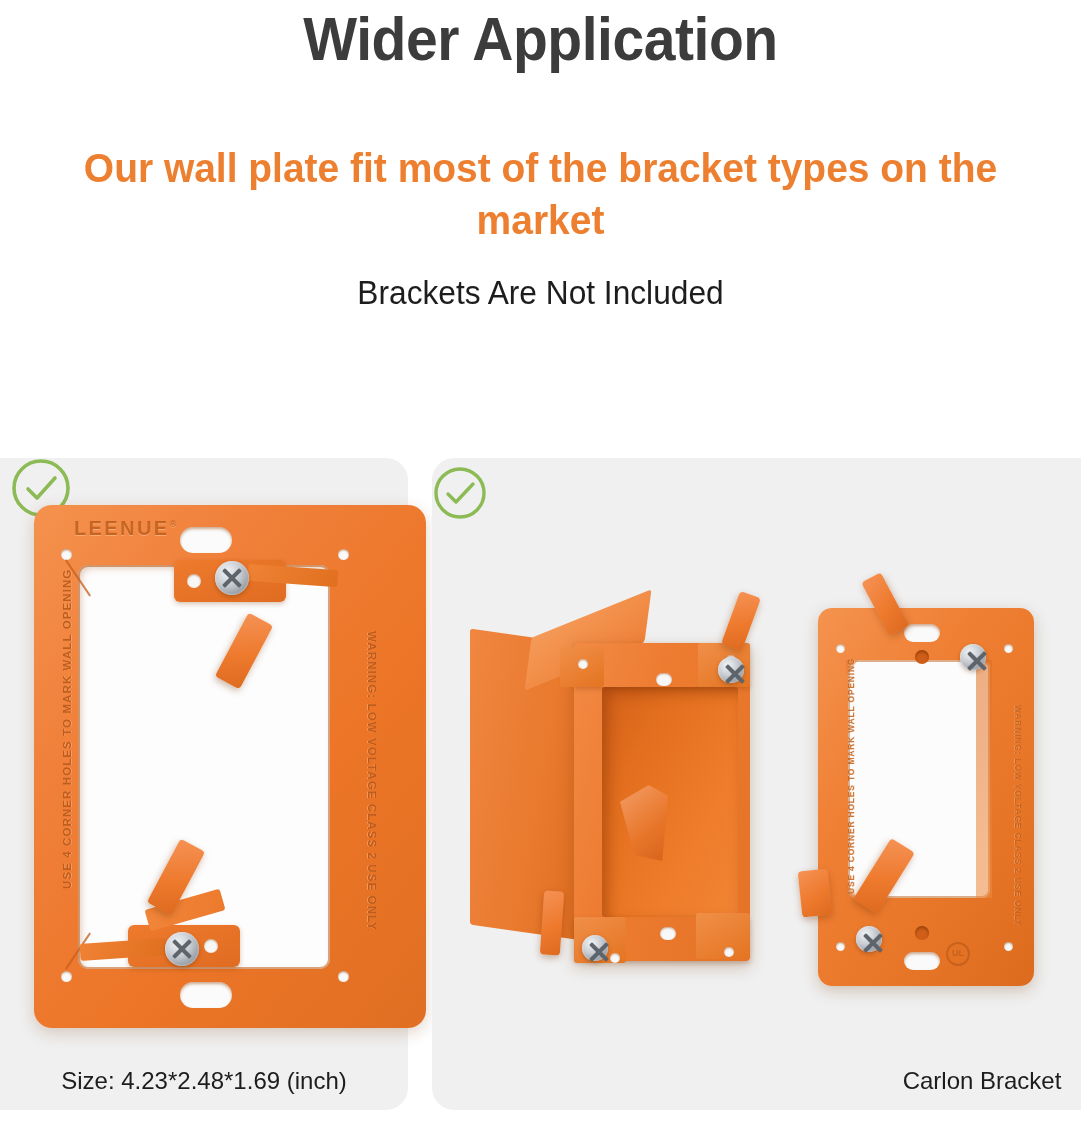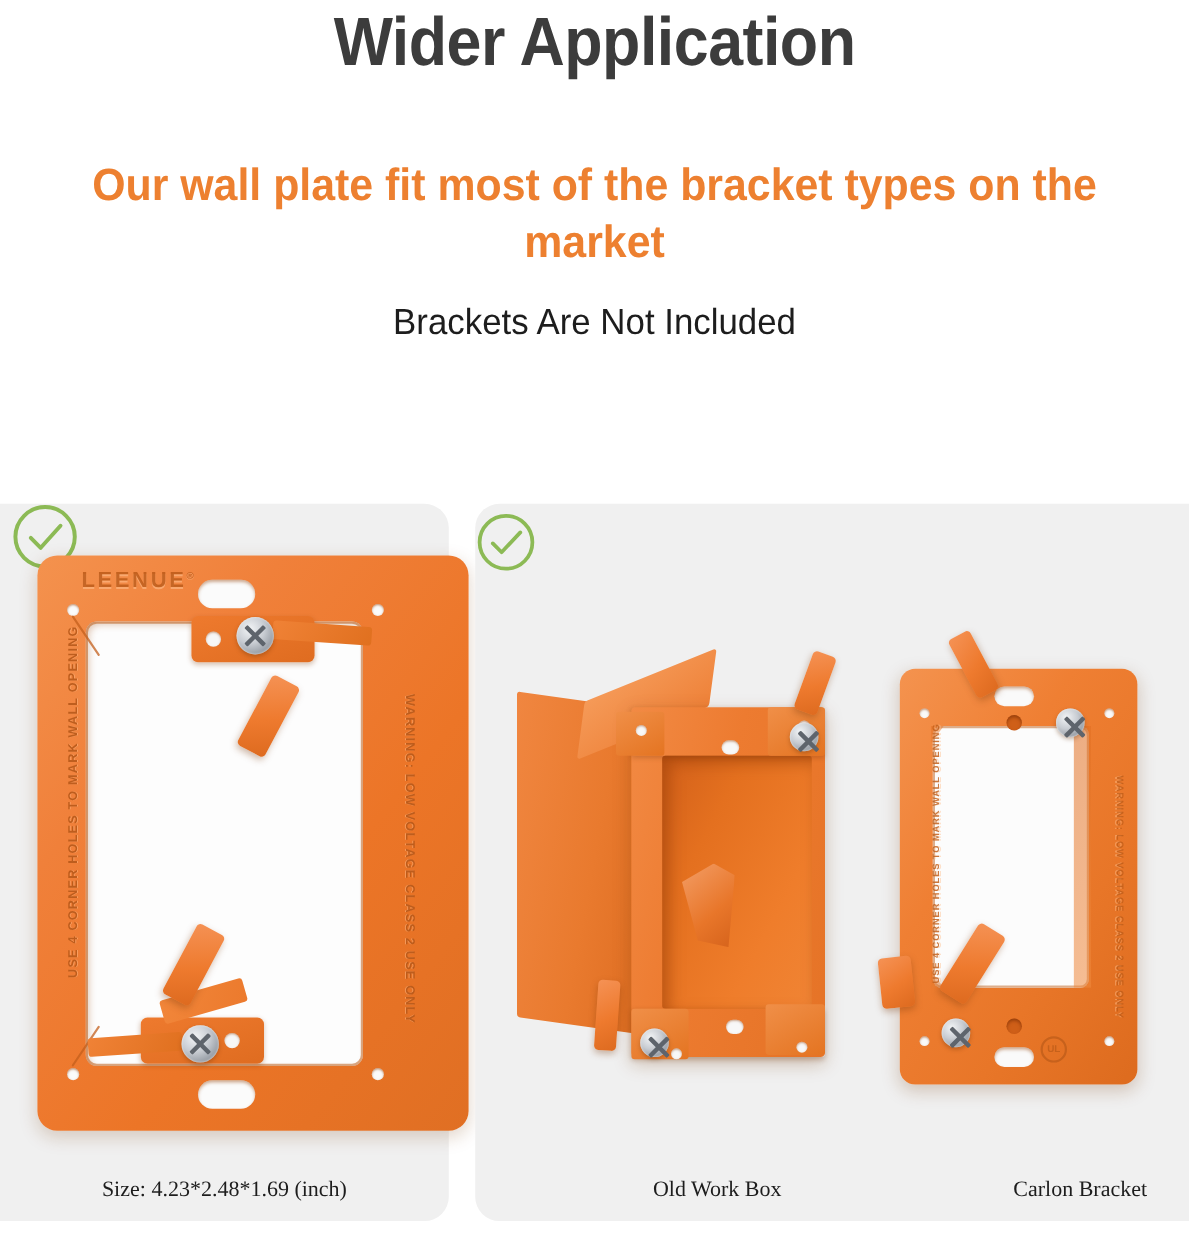--- a/index.html
+++ b/index.html
@@ -84,25 +84,25 @@
   .panel-right {
     left: 432px;
     top: 458px;
     width: 679px;
     height: 652px;
   }
   .panel-caption {
     position: absolute;
     bottom: 14px;
     text-align: center;
-    font-size: 20px;
+    font-size: 24px;
     line-height: 30px;
     font-weight: normal;
     color: #1d1d1d;
-    font-family: Liberation Serif, serif;
+    font-family: Liberation Sans, sans-serif;
   }
   .cap-size  { left: 30px;  width: 408px; }
   .cap-box   { left: 60px;  width: 320px; }
   .cap-carlon{ left: 400px; width: 300px; }
 
   
   .check-icon { position: absolute; }
   .check-left  { left: 8px;  top: 455px; }
   .check-right { left: 430px; top: 463px; }
 
@@ -449,21 +449,20 @@
   <div class="pad-hole" style="left:170px; top:434px;"></div>
   <div class="arm" style="left:46px; top:436px; width:86px; height:17px; transform:rotate(-4deg);
              background:linear-gradient(120deg,#f08236 0%,#e0701f 100%);"></div>
   <div class="arm" style="left:112px; top:394px; width:78px; height:22px; transform:rotate(-16deg);
              background:linear-gradient(120deg,#f1863a 0%,#ec7a2d 100%);"></div>
   <div class="wing" style="left:128px; top:336px; width:28px; height:72px; transform:rotate(28deg);"></div>
   <div class="screw" style="left:131px; top:427px;"></div>
 </div>
 
 <div class="panel panel-right">
-  <div class="panel-caption cap-box">Old Work Box</div>
   <div class="panel-caption cap-carlon">Carlon Bracket</div>
 </div>
 
 <span class="check-icon check-right">
   <svg width="60" height="60" viewBox="0 0 60 60" aria-hidden="true">
     <circle cx="30" cy="30" r="24" fill="none" stroke="#8cba55" stroke-width="3.4"></circle>
     <path d="M18 31 L26 39 L43 21" fill="none" stroke="#8cba55" stroke-width="3.4" stroke-linecap="round" stroke-linejoin="round"></path>
   </svg>
 </span>
 

